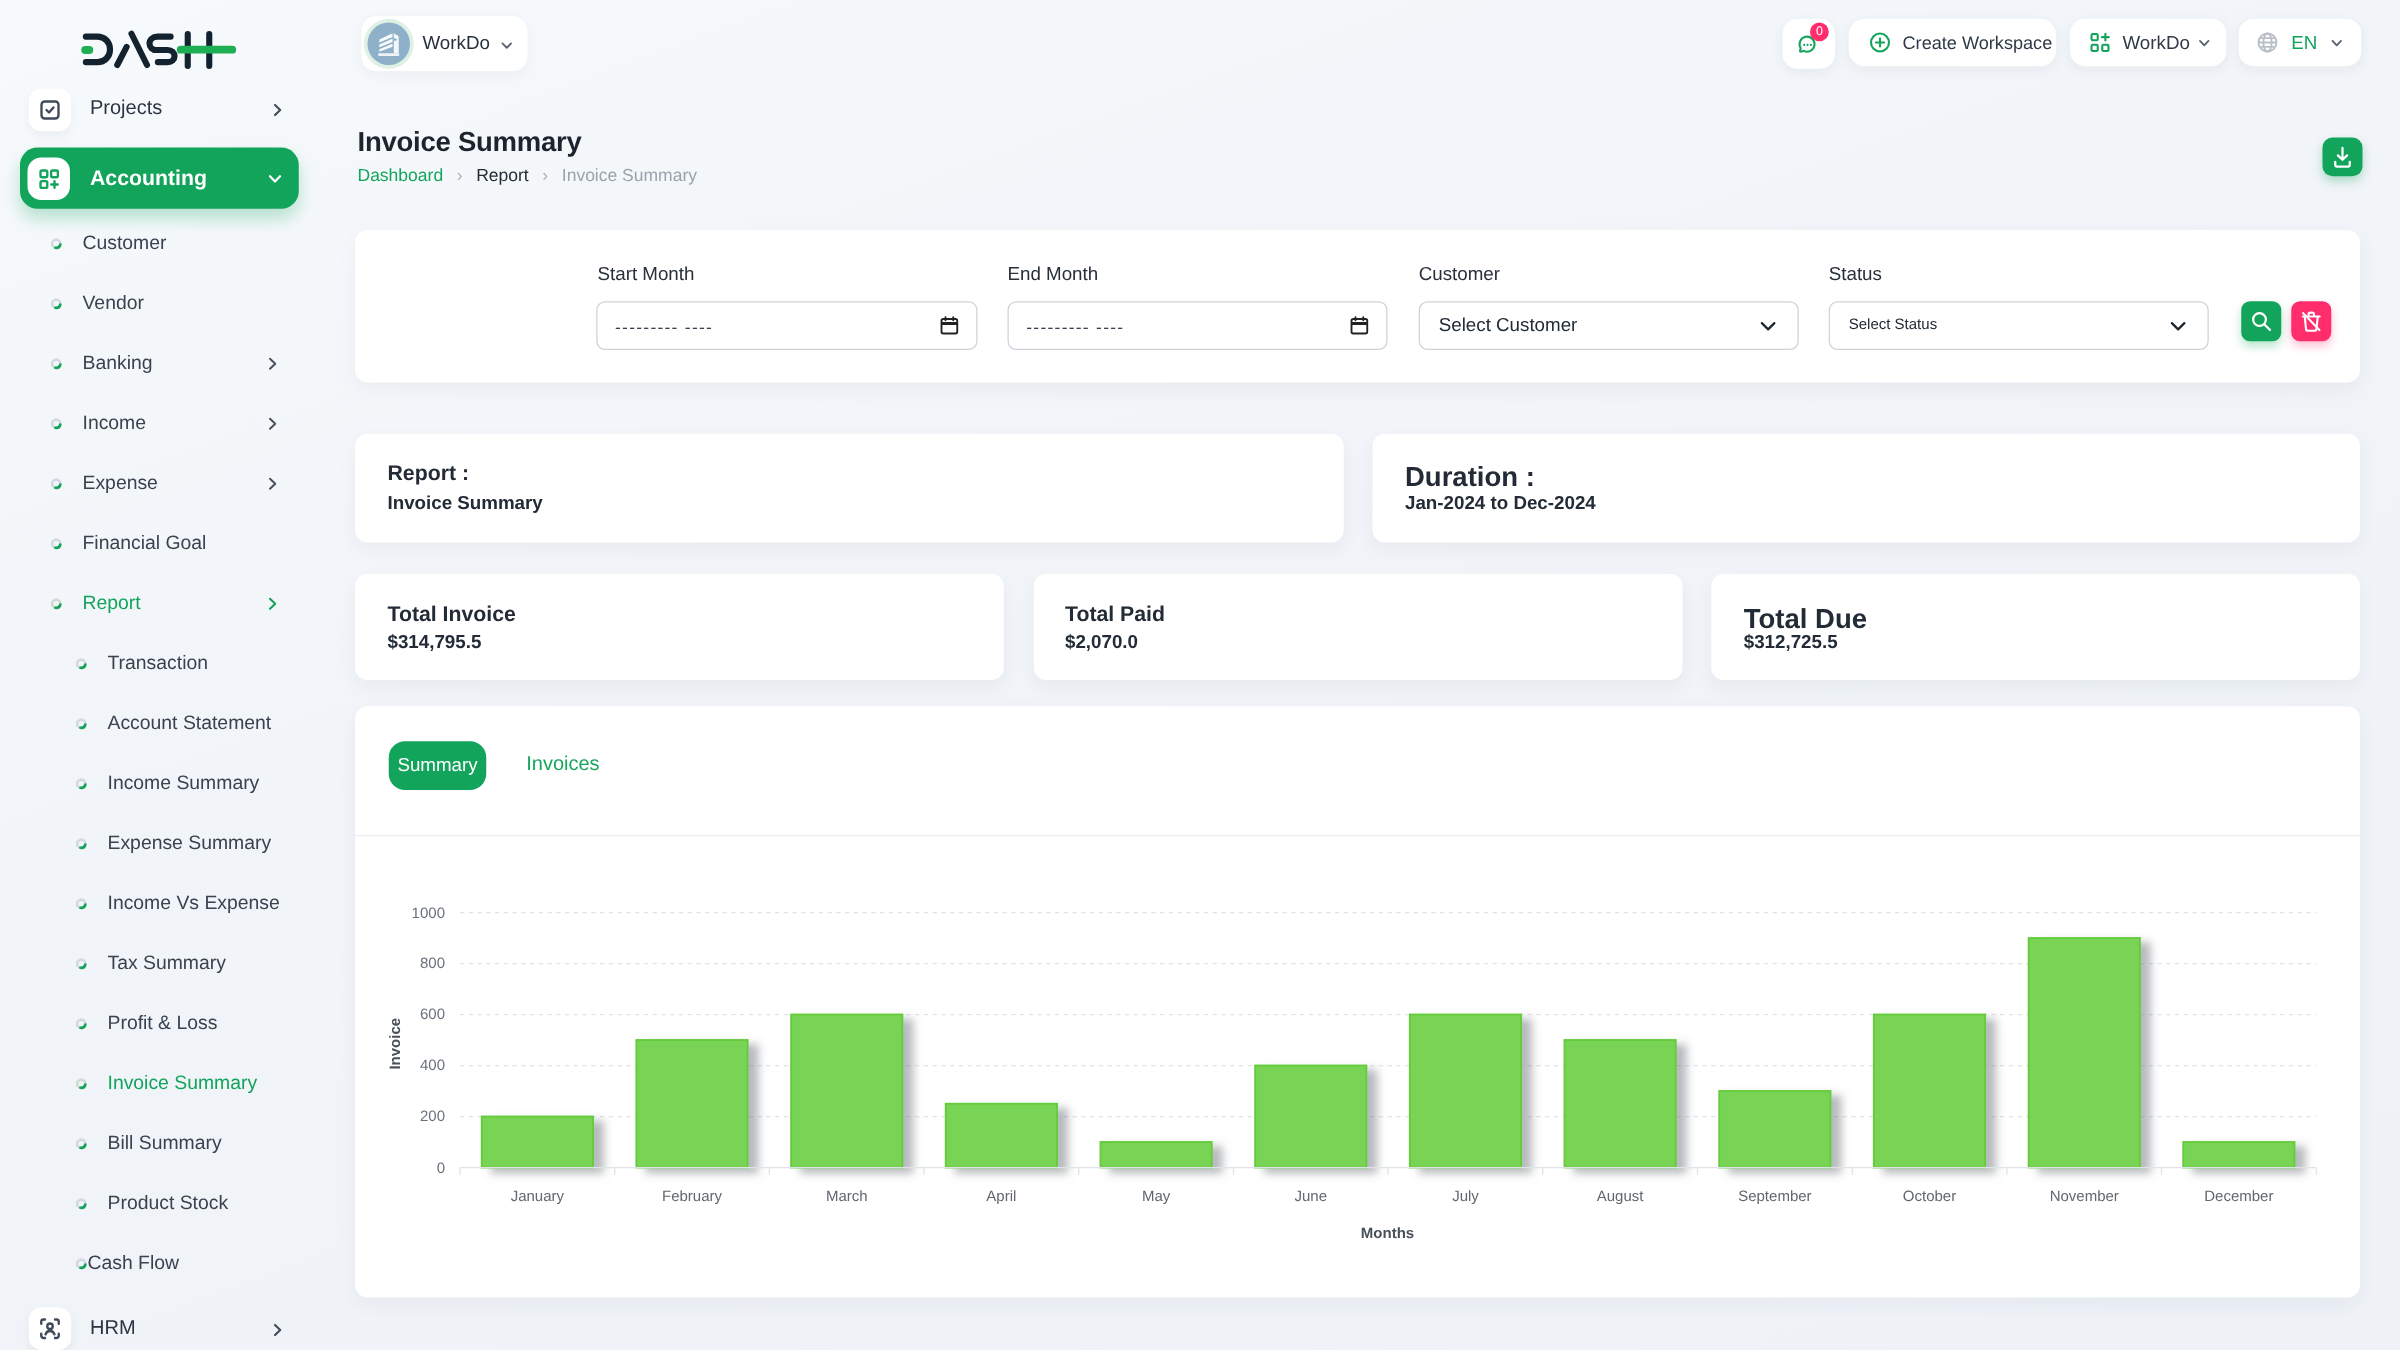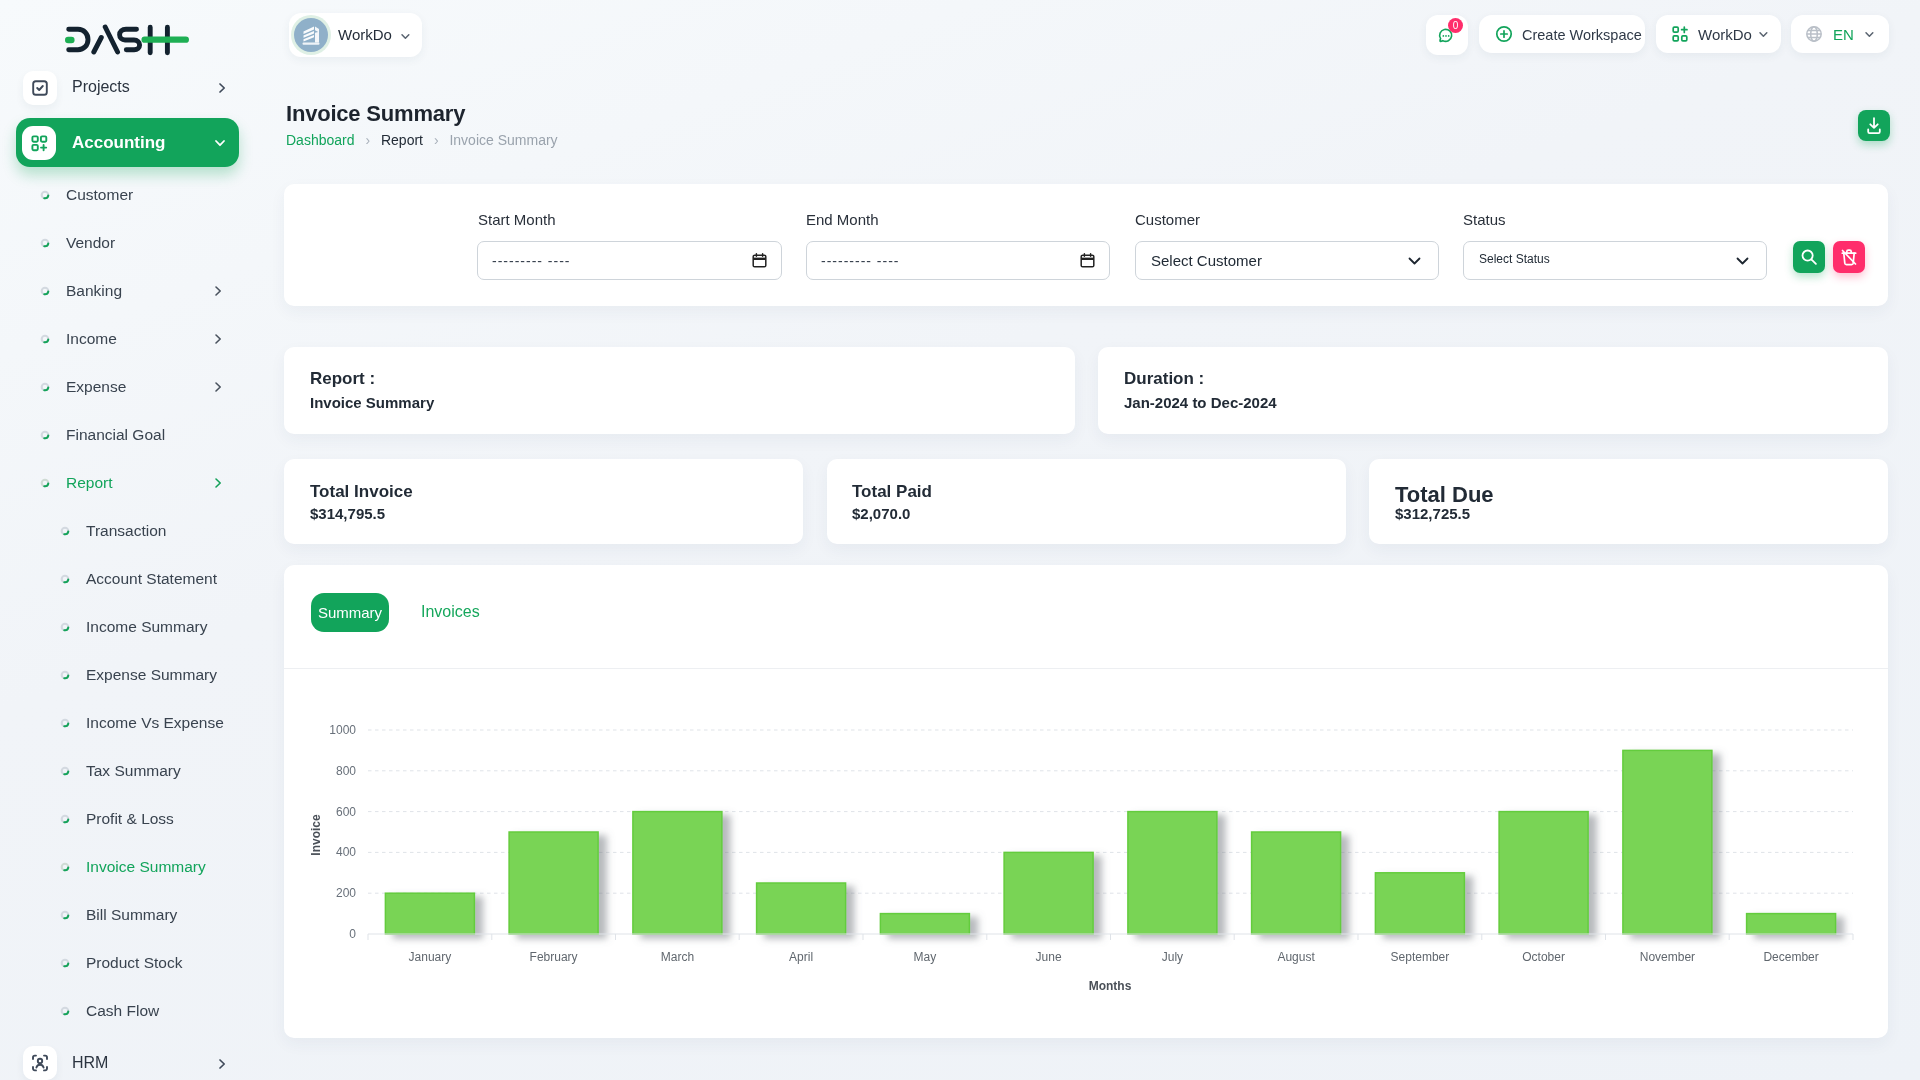--- a/index.html
+++ b/index.html
@@ -77,21 +77,21 @@
     <div class="abs" style="left:86px;top:522px;"><span class="mi-txt">Transaction</span></div>
     <div class="abs" style="left:86px;top:570px;"><span class="mi-txt">Account Statement</span></div>
     <div class="abs" style="left:86px;top:618px;"><span class="mi-txt">Income Summary</span></div>
     <div class="abs" style="left:86px;top:666px;"><span class="mi-txt">Expense Summary</span></div>
     <div class="abs" style="left:86px;top:714px;"><span class="mi-txt">Income Vs Expense</span></div>
     <div class="abs" style="left:86px;top:762px;"><span class="mi-txt">Tax Summary</span></div>
     <div class="abs" style="left:86px;top:810px;"><span class="mi-txt">Profit &amp; Loss</span></div>
     <div class="abs" style="left:86px;top:858px;"><span class="mi-txt" style="color:#12a45b;">Invoice Summary</span></div>
     <div class="abs" style="left:86px;top:906px;"><span class="mi-txt">Bill Summary</span></div>
     <div class="abs" style="left:86px;top:954px;"><span class="mi-txt">Product Stock</span></div>
-    <div class="abs" style="left:86px;top:1002px;"><span class="mi-txt">Cash Flow</span></div>
+    <div class="abs" style="left:70px;top:1002px;"><span class="mi-txt">Cash Flow</span></div>
 
     <svg class="mi-bullet" style="top:190px;" viewBox="0 0 10 10">
         <circle cx="5" cy="5" r="3.3" fill="none" stroke="#d3d9e0" stroke-width="2.1"></circle>
         <circle cx="5" cy="5" r="3.3" fill="none" stroke="#15a35a" stroke-width="2.1" stroke-dasharray="5.2 15.6" stroke-dashoffset="-0.6" stroke-linecap="round"></circle>
       </svg>
     <svg class="mi-bullet" style="top:238px;" viewBox="0 0 10 10">
         <circle cx="5" cy="5" r="3.3" fill="none" stroke="#d3d9e0" stroke-width="2.1"></circle>
         <circle cx="5" cy="5" r="3.3" fill="none" stroke="#15a35a" stroke-width="2.1" stroke-dasharray="5.2 15.6" stroke-dashoffset="-0.6" stroke-linecap="round"></circle>
       </svg>
     <svg class="mi-bullet" style="top:286px;" viewBox="0 0 10 10">
@@ -337,21 +337,21 @@
             <path d="M9.5 9.5l13 13.5"></path>
           </g>
         </svg>
     </div>
   </div>
 
   <div class="card" style="left:284px;top:347px;width:791px;height:87px;"></div>
   <div class="card" style="left:1098px;top:347px;width:790px;height:87px;"></div>
   <div class="abs" style="left:310px;top:369px;font-size:17px;font-weight:700;color:#222b36;">Report :</div>
   <div class="abs" style="left:310px;top:394px;font-size:15px;font-weight:600;color:#222b36;">Invoice Summary</div>
-  <div class="abs" style="left:1124px;top:369px;font-size:17px;font-weight:700;color:#222b36;">Duration :</div>
+  <div class="abs" style="left:1124px;top:369px;font-size:22px;font-weight:700;color:#222b36;">Duration :</div>
   <div class="abs" style="left:1124px;top:394px;font-size:15px;font-weight:600;color:#222b36;">Jan-2024 to Dec-2024</div>
 
   <div class="card" style="left:284px;top:459px;width:519px;height:85px;"></div>
   <div class="card" style="left:827px;top:459px;width:519px;height:85px;"></div>
   <div class="card" style="left:1369px;top:459px;width:519px;height:85px;"></div>
   <div class="abs" style="left:310px;top:482px;font-size:17px;font-weight:700;color:#222b36;">Total Invoice</div>
   <div class="abs" style="left:310px;top:505px;font-size:15px;font-weight:600;color:#222b36;">$314,795.5</div>
   <div class="abs" style="left:852px;top:482px;font-size:17px;font-weight:700;color:#222b36;">Total Paid</div>
   <div class="abs" style="left:852px;top:505px;font-size:15px;font-weight:600;color:#222b36;">$2,070.0</div>
   <div class="abs" style="left:1395px;top:482px;font-size:22px;font-weight:700;color:#222b36;">Total Due</div>

